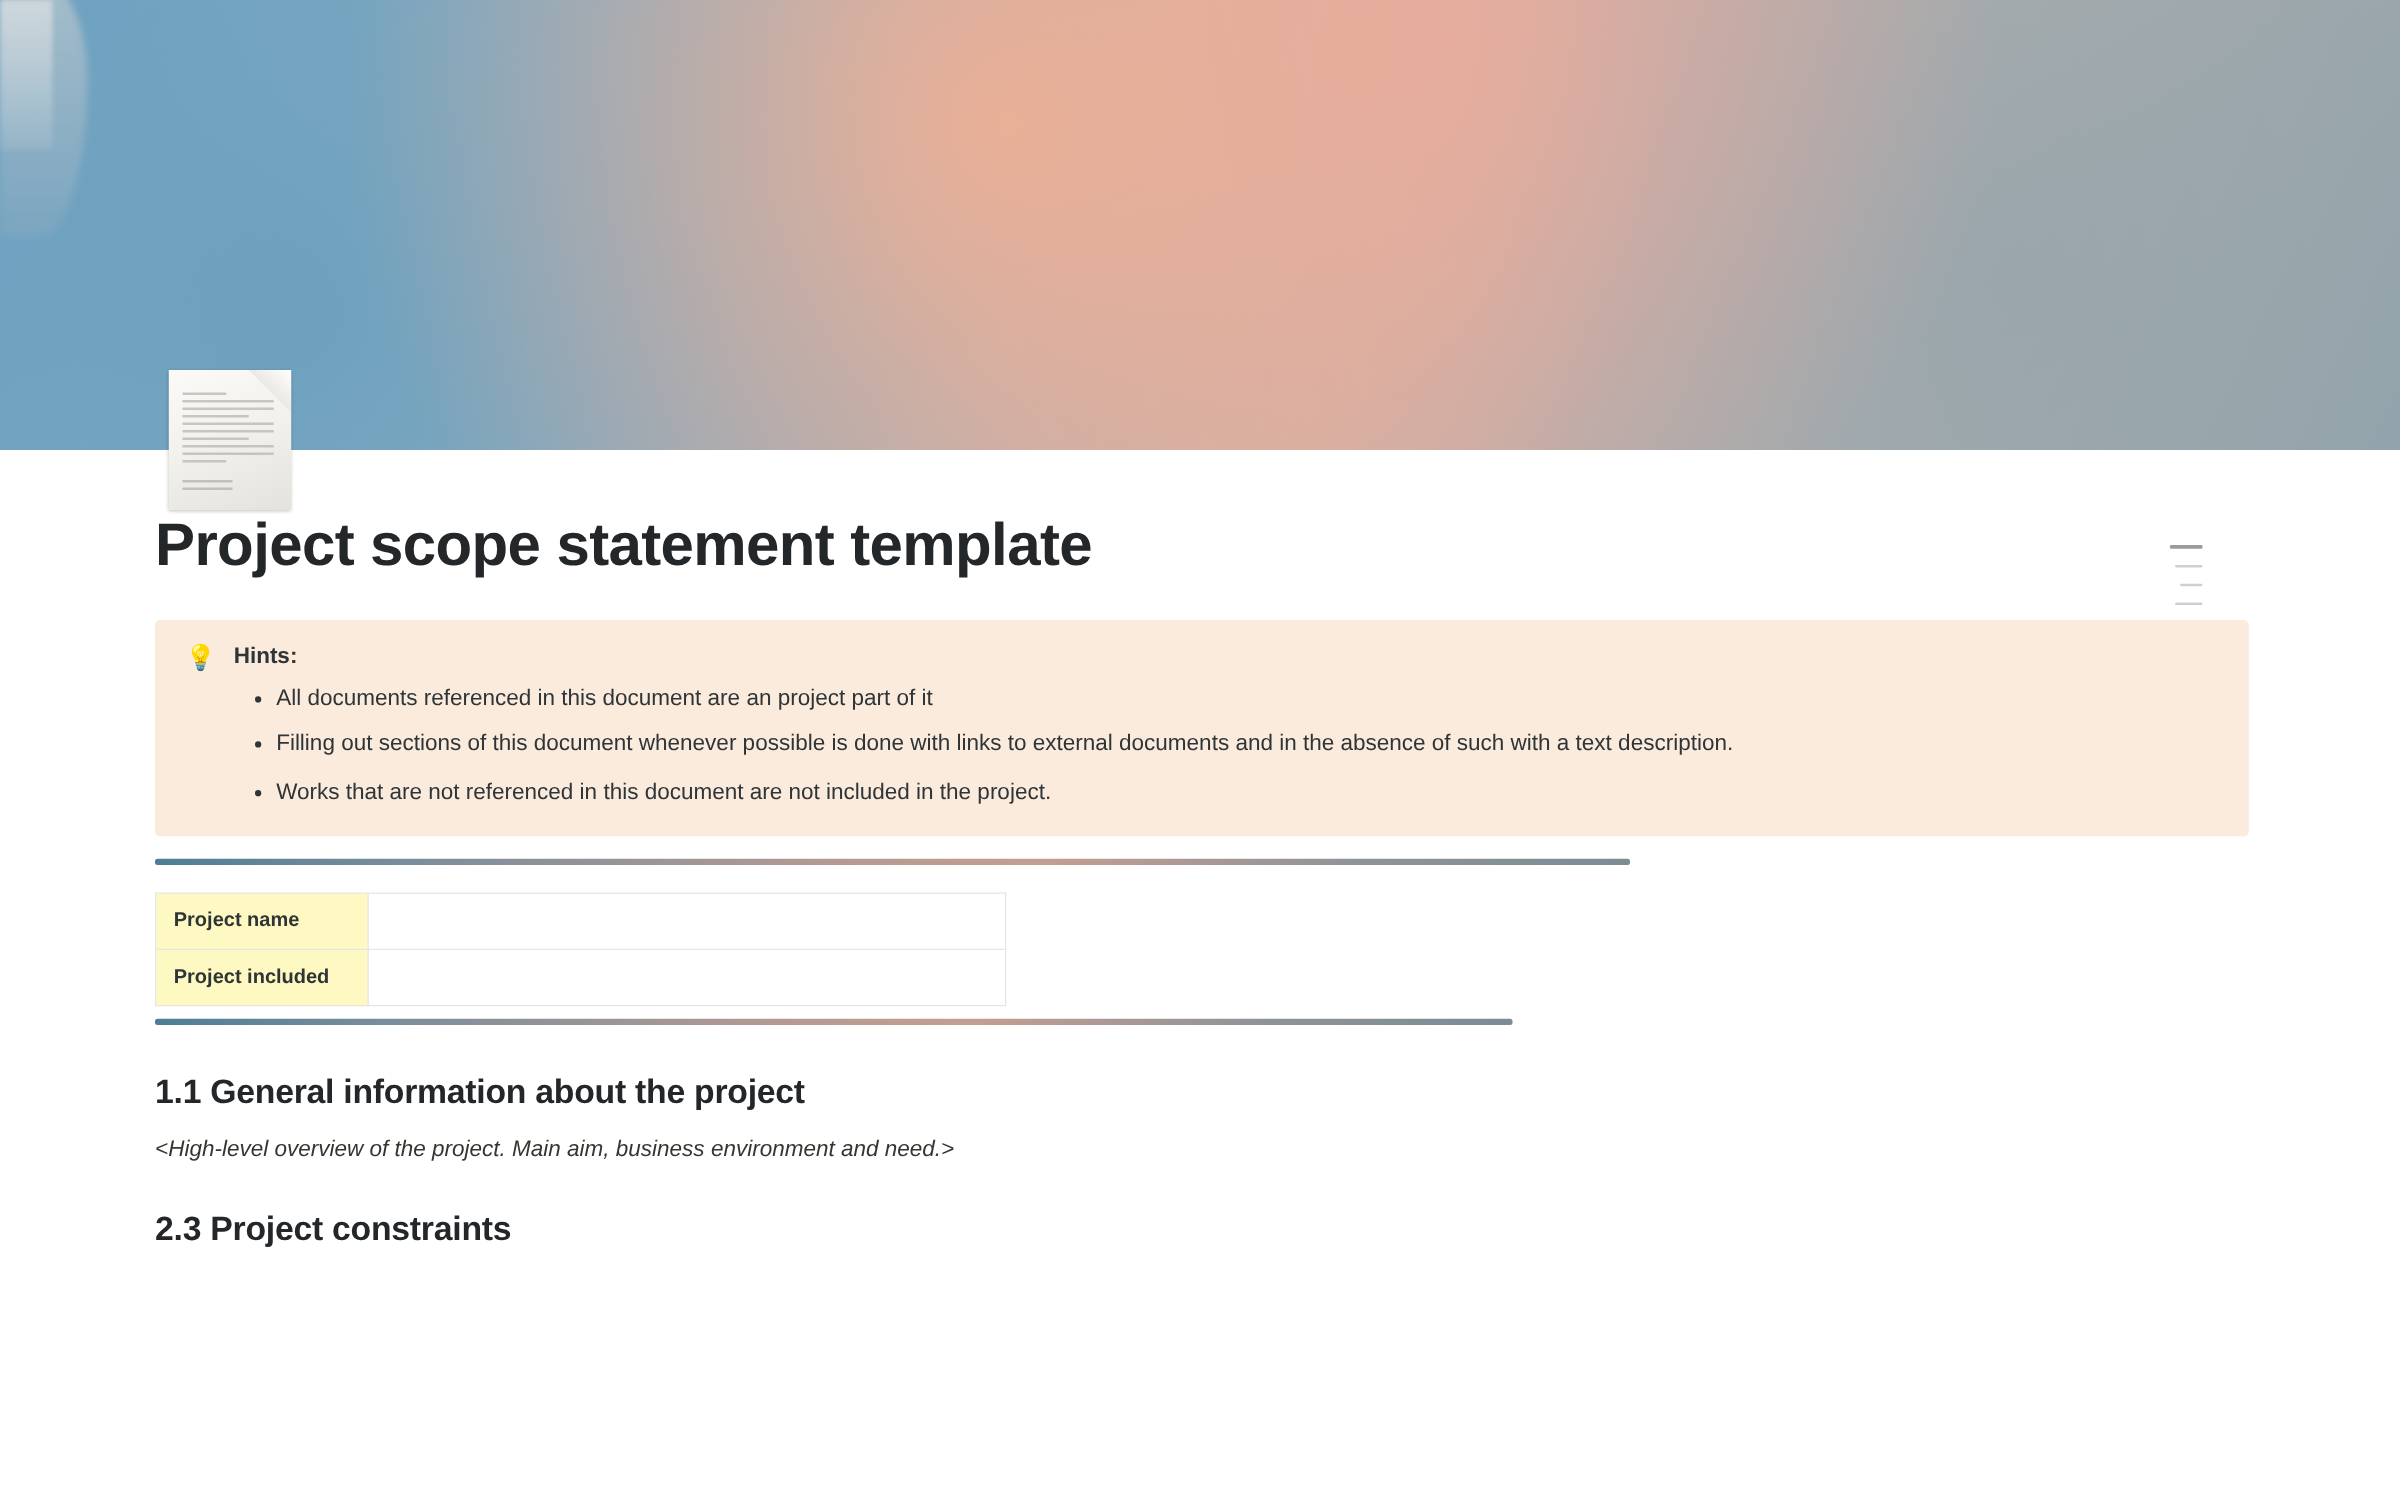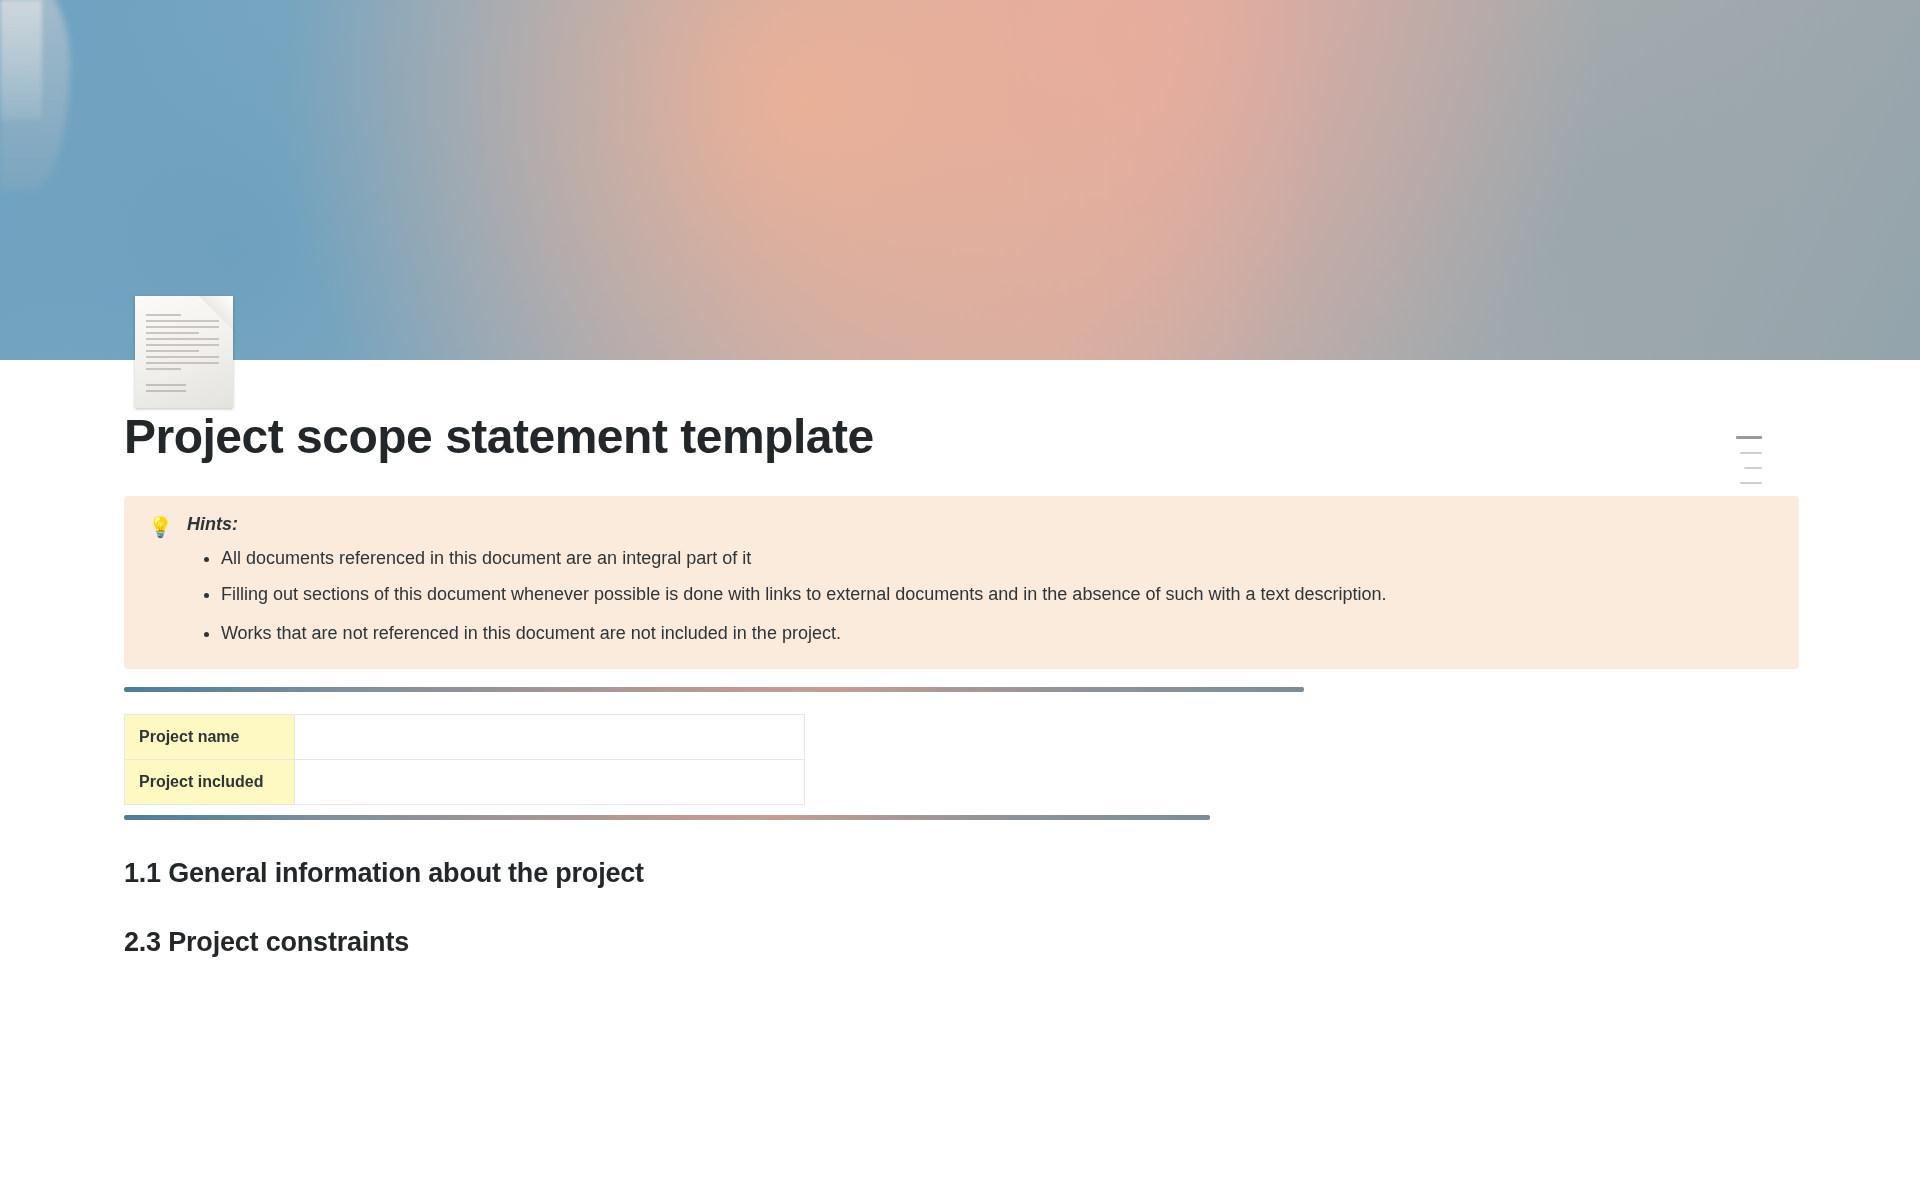--- a/index.html
+++ b/index.html
@@ -137,21 +137,20 @@
   }
   .bulb-icon {
     font-size: 20px;
     line-height: 1.2;
     margin-top: 1px;
     flex: 0 0 auto;
   }
   .callout-body { flex: 1 1 auto; }
   .callout-title {
     font-weight: 700;
-    font-style: italic;
     font-size: 18px;
     margin: 0 0 10px 0;
   }
   ul.callout-list {
     margin: 0;
     padding-left: 34px;
     list-style: disc;
   }
   ul.callout-list li {
     font-size: 18px;
@@ -294,21 +293,21 @@
   <div class="content">
 
     <h1 class="title">Project scope statement template</h1>
 
     <div class="callout">
       <div class="callout-inner">
         <span class="bulb-icon">💡</span>
         <div class="callout-body">
           <div class="callout-title">Hints:</div>
           <ul class="callout-list">
-            <li>All documents referenced in this document are an integral part of it</li>
+            <li>All documents referenced in this document are an project part of it</li>
             <li>Filling out sections of this document whenever possible is done with links to external documents and in the absence of such with a text description.</li>
             <li>Works that are not referenced in this document are not included in the project.</li>
           </ul>
         </div>
       </div>
     </div>
 
     <div class="grad-rule"></div>
 
     <table class="info-table">
@@ -320,17 +319,18 @@
         <tr>
           <td class="key">Project included</td>
           <td class="val"></td>
         </tr>
       </tbody>
     </table>
 
     <div class="grad-rule short"></div>
 
     <h3 class="subsec">1.1 General information about the project</h3>
+    <p class="placeholder">&lt;High-level overview of the project. Main aim, business environment and need.&gt;</p>
 
     <h3 class="subsec">2.3 Project constraints</h3>
 
   </div>
 </div>
 
 </body></html>

